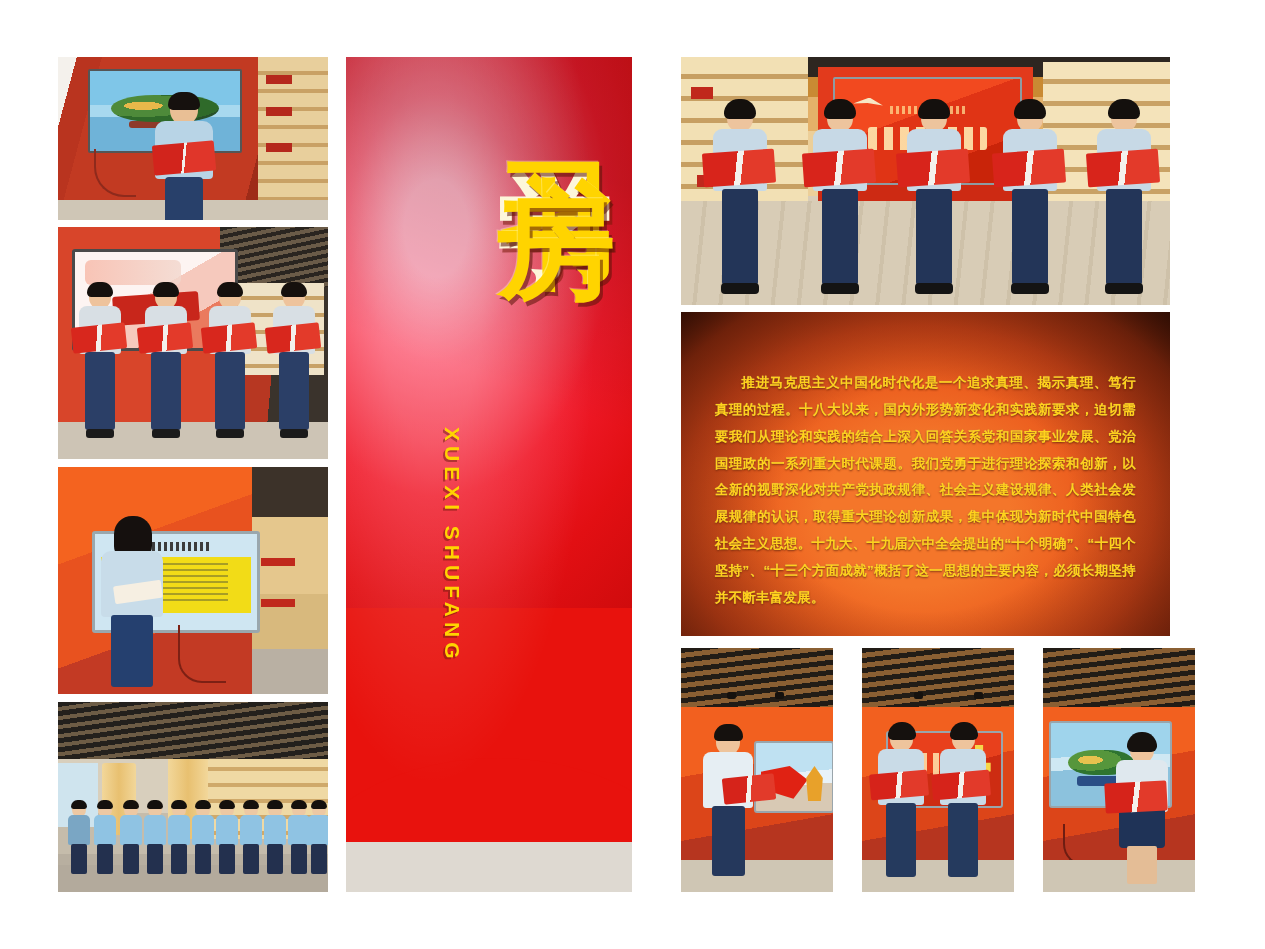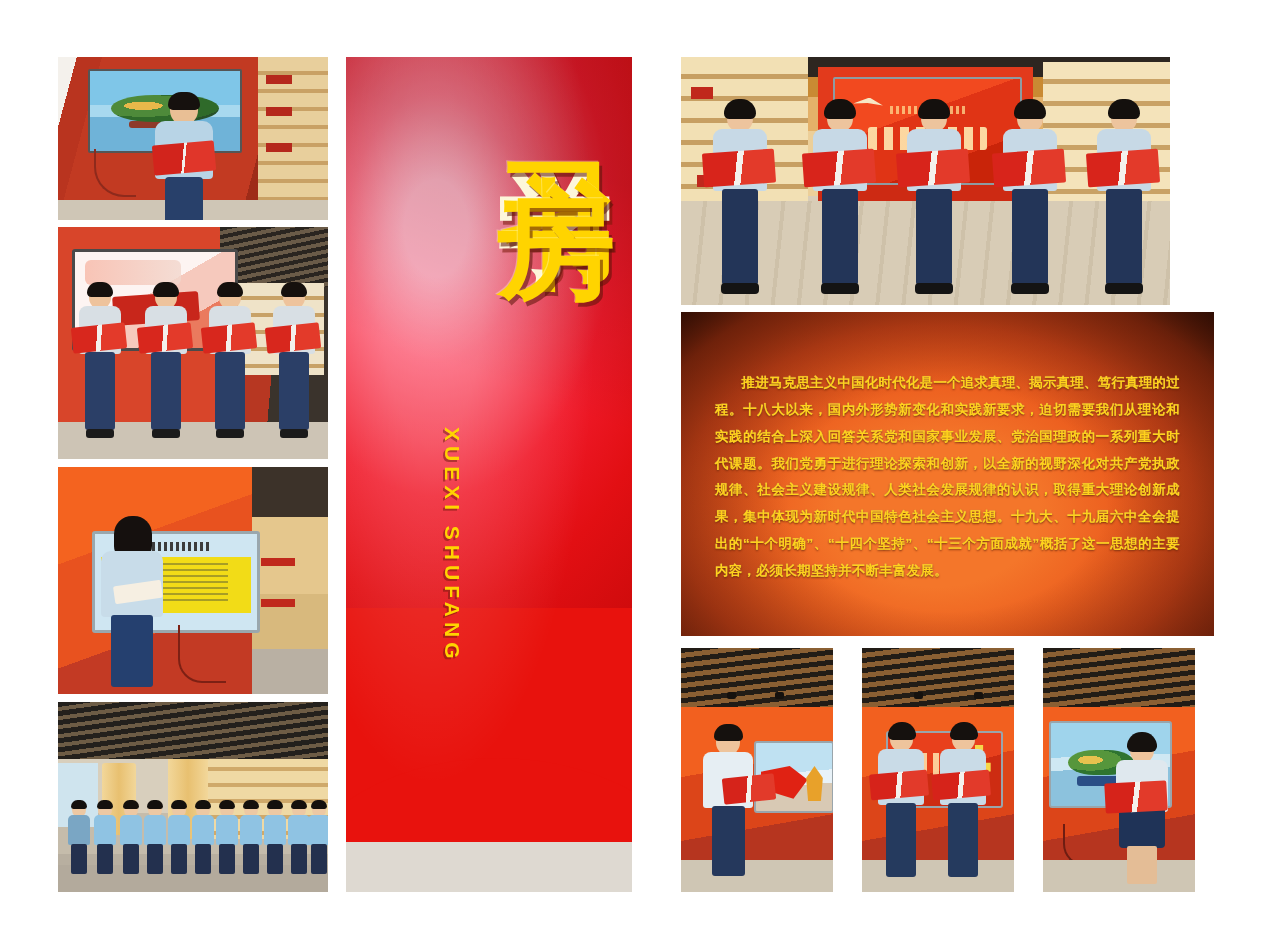--- a/index.html
+++ b/index.html
@@ -157,21 +157,20 @@
   .rtop .pr .sh{position:absolute;left:12px;top:180px;width:38px;height:11px;background:#141414;border-radius:4px;}
   .rtop .pr .bk{position:absolute;left:-6px;top:48px;width:72px;height:34px;border-radius:2px;transform:rotate(-4deg);
     background:linear-gradient(100deg,#d8241b 0 46%,#f4f1ed 46% 54%,#e33a2a 54% 100%);}
   .rtop .r1{left:28px;} .rtop .r2{left:128px;} .rtop .r3{left:222px;} .rtop .r4{left:318px;} .rtop .r5{left:412px;}
 
   
   .quote{position:absolute;left:681px;top:312px;width:489px;height:324px;overflow:hidden;
     background:
       radial-gradient(ellipse at 48% 62%,#f4762a 0 26%,#ec5f1f 46%,#d9491a 66%,#a93512 84%,#59200c 100%),
       linear-gradient(180deg,#3a1405 0 10%,#7a2a0b 22%,#d9491a 44%,#ef6a24 62%,#d2461a 82%,#58200b 100%);
-    padding-left: 44px;
   }
   .quote .vig{position:absolute;inset:0;
     background:radial-gradient(ellipse at 50% 58%,rgba(0,0,0,0) 0 42%,rgba(60,16,4,.55) 86%,rgba(40,10,2,.85) 100%);}
   .quote .body{position:absolute;left:34px;right:34px;top:58px;
     font-family:"Liberation Sans","DejaVu Sans",sans-serif;
     font-size:13.3px;line-height:2.02;text-align:justify;text-indent:2em;
     font-weight:700;color:#ffd21c;letter-spacing:.4px;
     text-shadow:0 1px 2px rgba(90,25,5,.85),0 0 1px rgba(255,230,140,.8);}
   .quote .attrib{position:absolute;right:34px;bottom:24px;width:286px;
     font-size:8.6px;line-height:1.95;font-weight:700;color:#ffce18;text-align:left;

